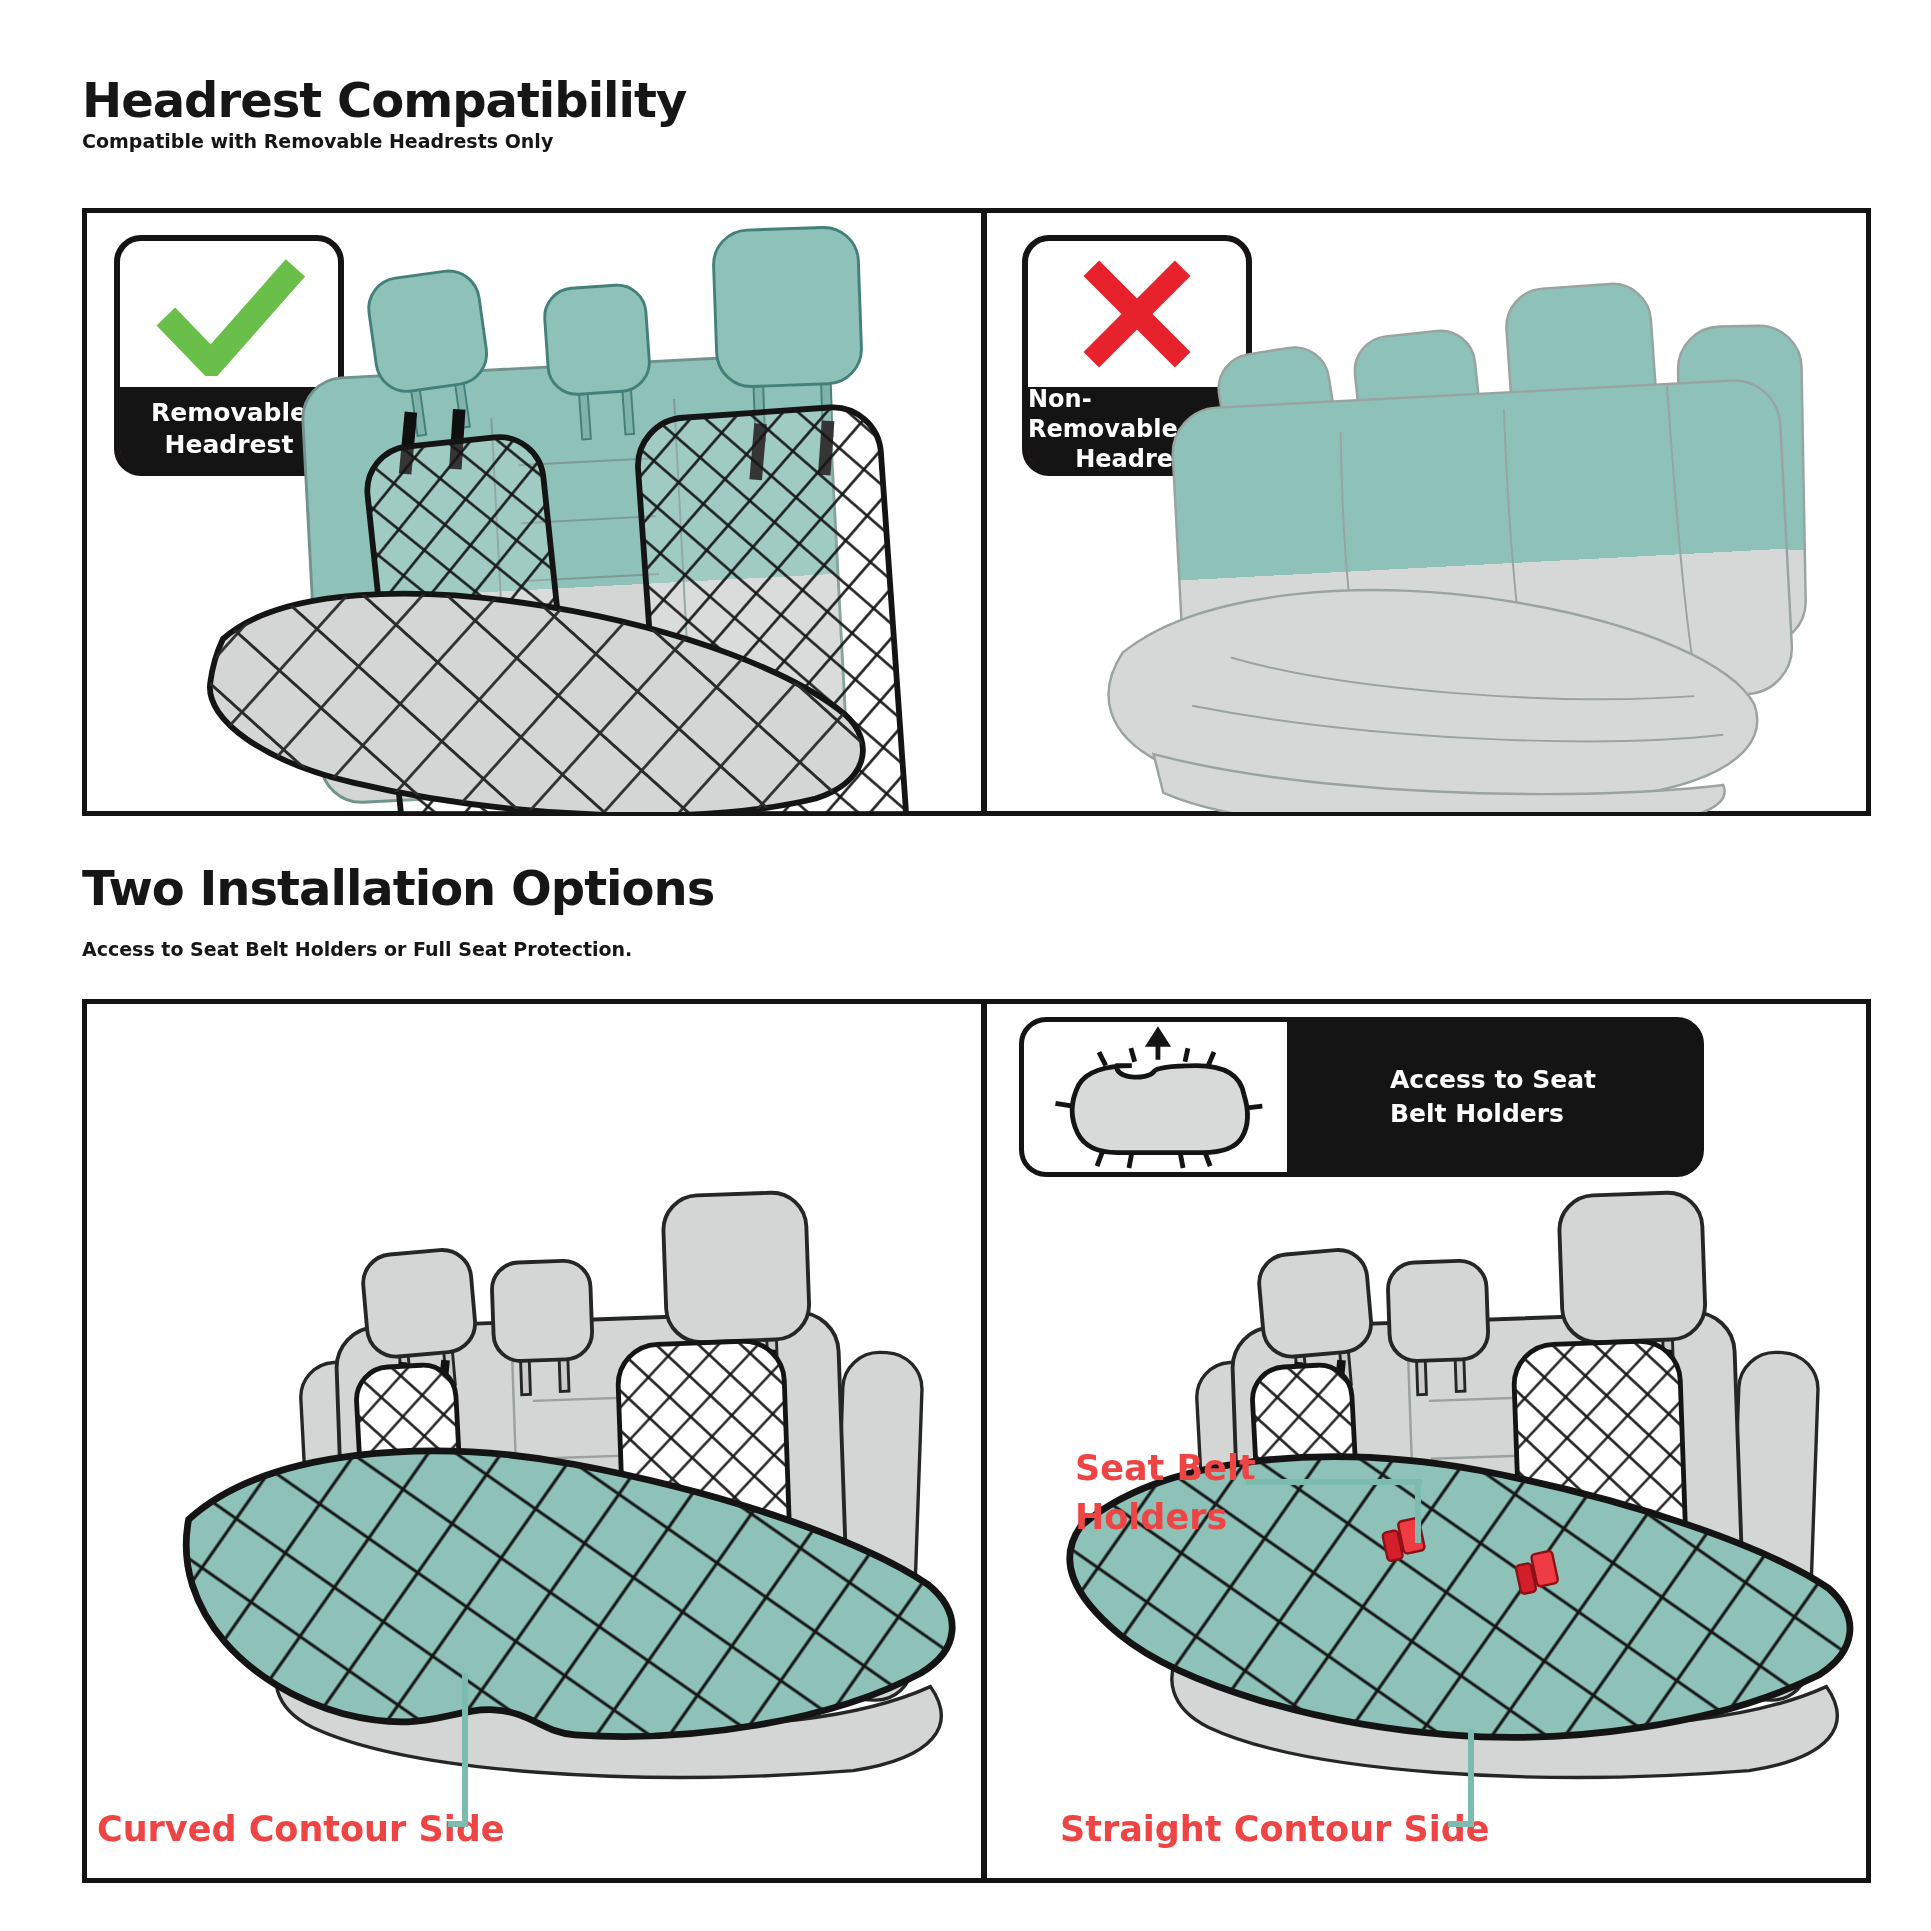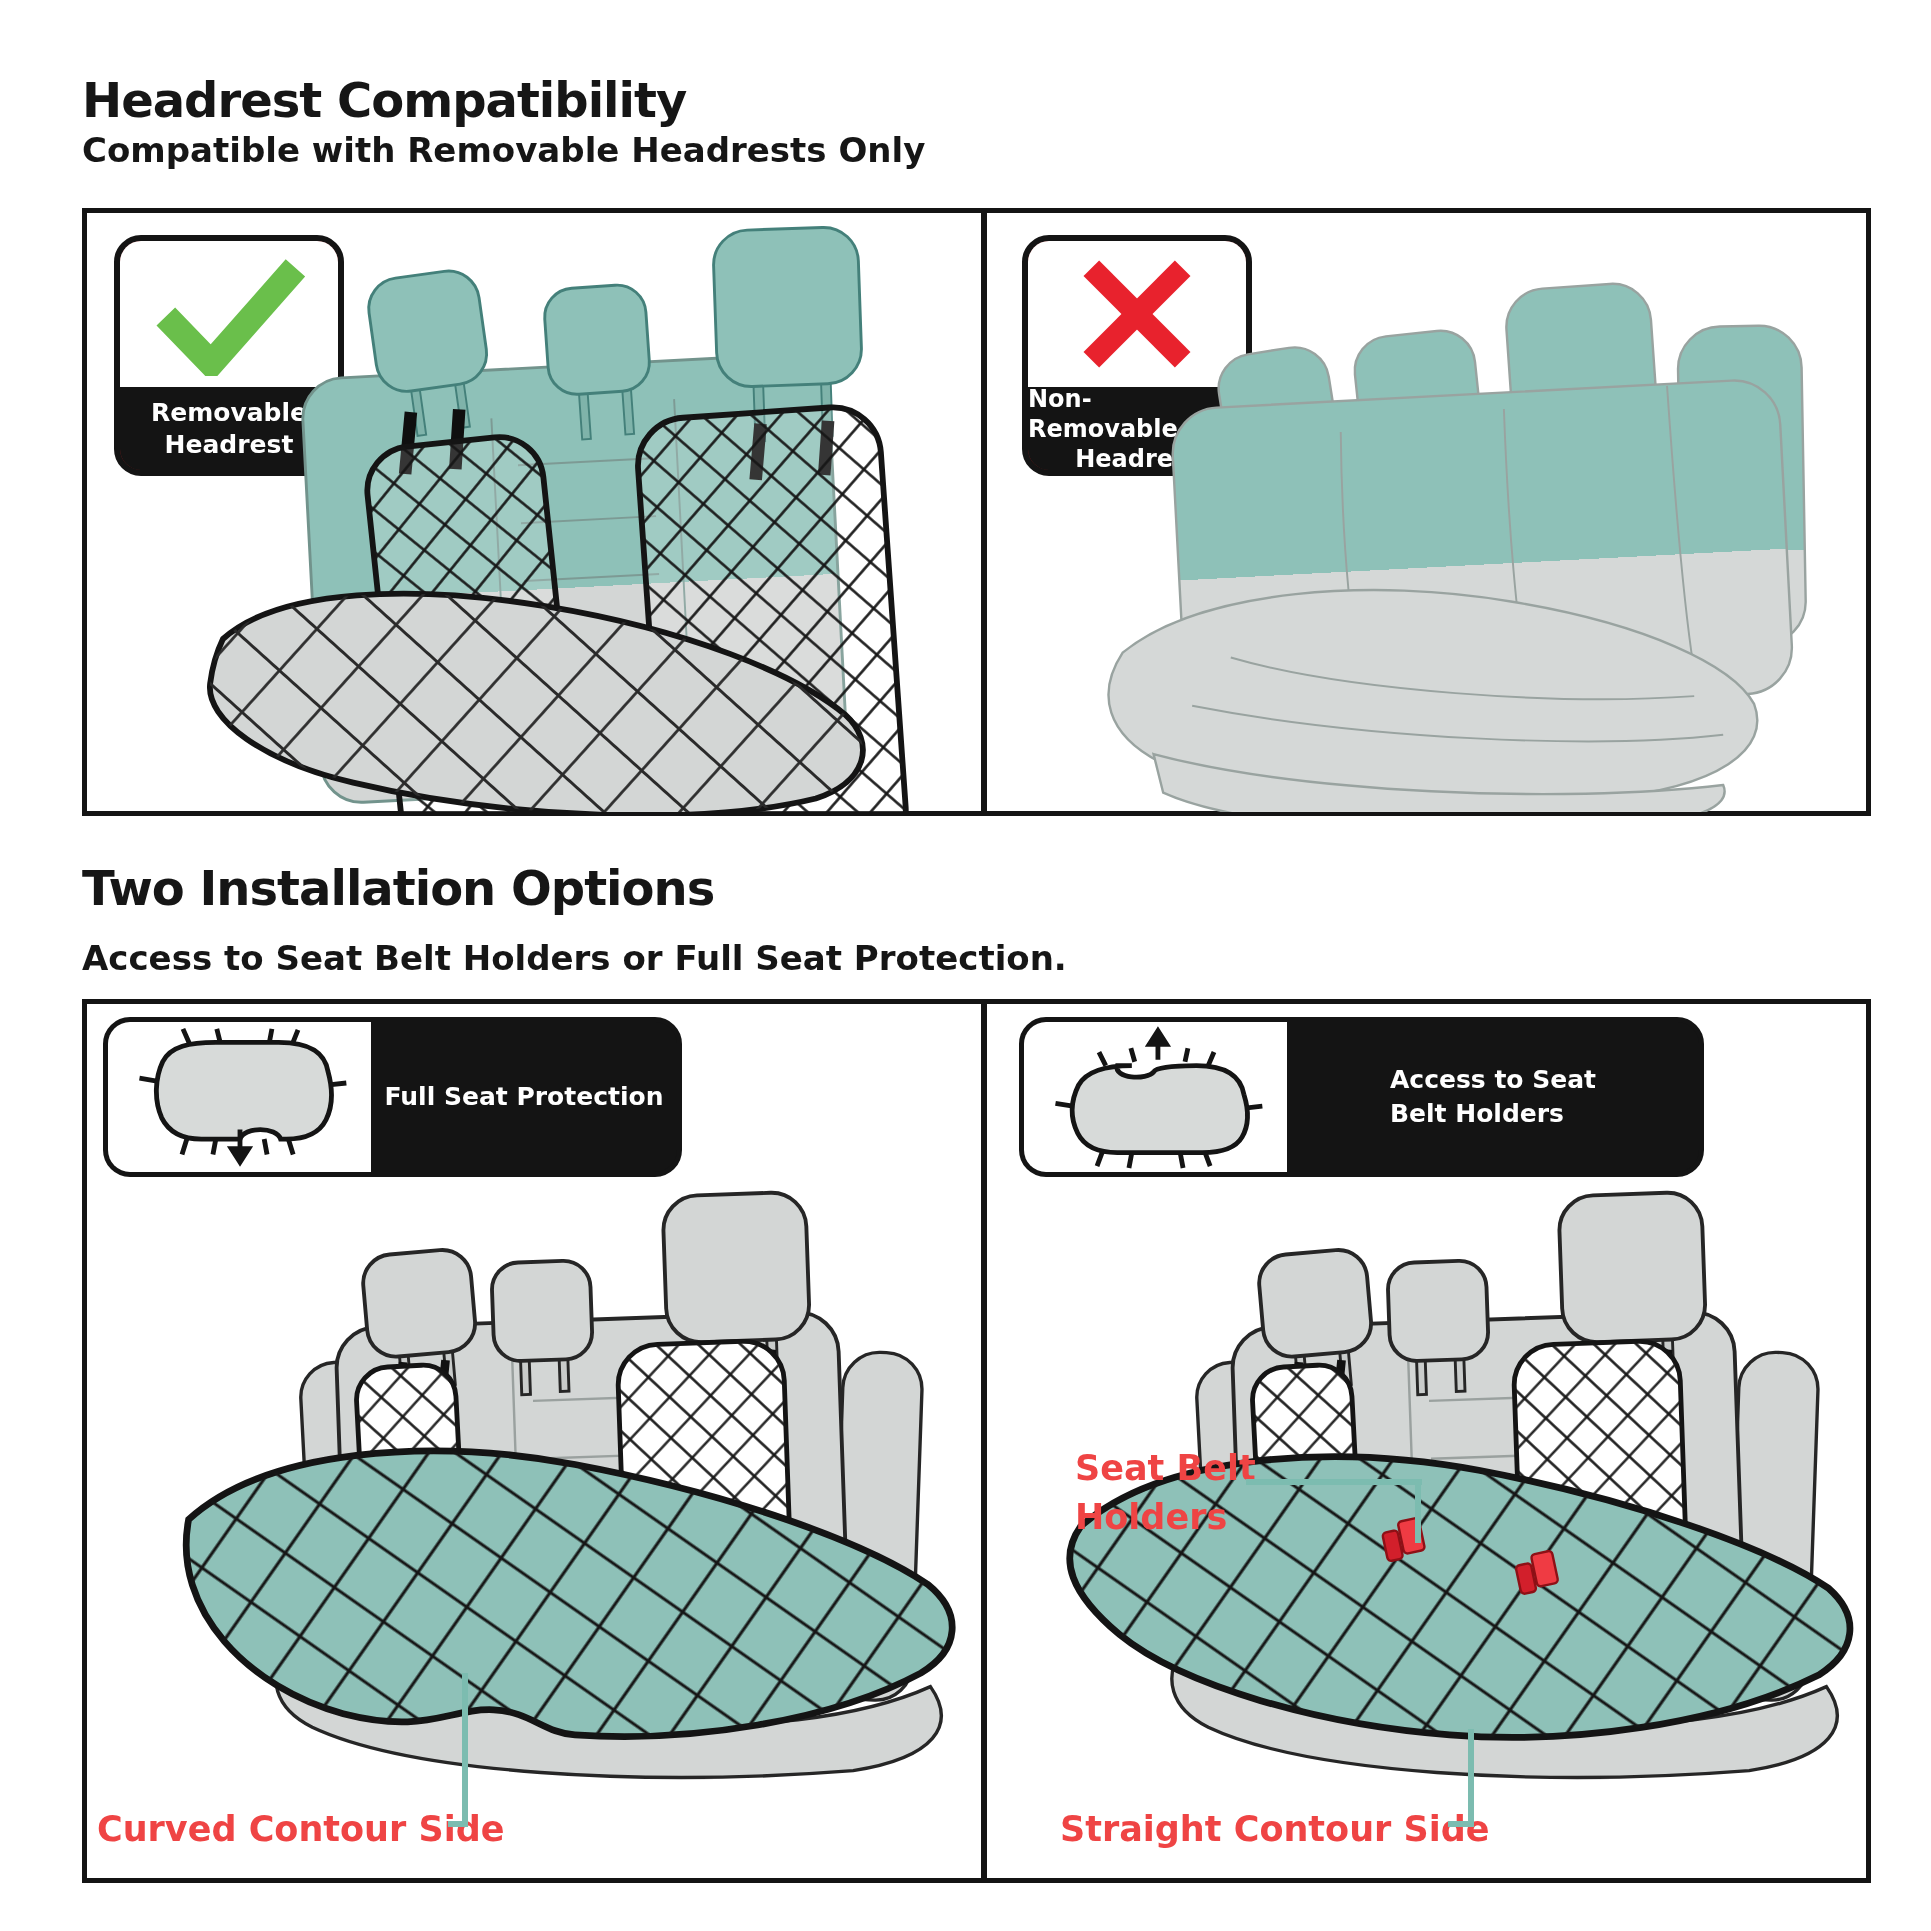--- a/index.html
+++ b/index.html
@@ -1,20 +1,20 @@
 <!DOCTYPE html>
 <html><head>
 <meta charset="utf-8">
 <style>
   html,body{margin:0;padding:0;background:#ffffff;}
   #canvas{position:relative;width:1931px;height:1931px;background:#ffffff;overflow:hidden;
           font-family:"DejaVu Sans","Liberation Sans",sans-serif;color:#161616;margin-top:32px;}
   .abs{position:absolute;}
   .h-title{font-size:48px;font-weight:800;letter-spacing:-1px;line-height:1.1;white-space:nowrap;}
-  .h-sub{font-size:34px;font-weight:700;line-height:1.2;white-space:nowrap;}
+  .h-sub{font-size:19px;font-weight:700;line-height:1.2;white-space:nowrap;}
   .frame{border:5.8px solid #141414;background:#ffffff;box-sizing:border-box;}
   .vdivider{background:#141414;width:5.8px;top:0;bottom:0;}
   .badge-sq{box-sizing:border-box;border:6.8px solid #141414;border-radius:27px;overflow:hidden;
             display:flex;flex-direction:column;background:#7f1d1d;}
   .badge-sq .mark-area{flex:1;display:flex;align-items:center;justify-content:center;background:#ffffff;}
   .badge-sq .label-area{height:83px;background:#141414;color:#ffffff;display:flex;flex-direction:column;
             align-items:center;justify-content:center;font-weight:700;font-size:25px;line-height:1.25;}
   .badge-wide{box-sizing:border-box;border:5.8px solid #141414;border-radius:27px;overflow:hidden;
             display:flex;flex-direction:row;background:#141414;}
   .badge-wide .icon-pane{width:263px;background:#ffffff;display:flex;align-items:center;justify-content:center;}
@@ -139,35 +139,20 @@
     </g>
   </svg>
 
   <div class="abs h-sub" style="left:82px;top:906px;">Access to Seat Belt Holders or Full Seat Protection.</div>
   <div class="abs h-title" style="left:82px;top:830px;">Two Installation Options</div>
 
   <div class="abs frame" style="left:82px;top:967px;width:1789px;height:884px;">
     <div class="abs vdivider" style="left:894px;"></div>
   </div>
 
-  <div class="abs badge-wide" style="left:103px;top:985px;width:579px;height:160px;">
-    <div class="icon-pane">
-      <svg width="216" height="145" viewBox="0 0 220 150">
-        <path d="M58,20 l-7,-16 M90,20 l-4,-16 M140,20 l3,-16 M164,20 l6,-15 M55,118 l-5,16 M85,118 l-3,16
-                 M135,118 l3,16 M160,118 l5,16 M24,58 l-18,-3 M202,62 l18,-2" stroke="#141414" stroke-width="5" fill="none"></path>
-        <path d="M30,38 C38,22 58,18 85,18 L150,18 C185,18 198,30 201,48 C206,66 206,84 199,98
-                 C192,112 178,118 158,118 L152,118 C148,105 114,105 110,118 L70,118
-                 C50,118 36,110 29,96 C21,78 22,55 30,38 Z" fill="#d7dad9" stroke="#141414" stroke-width="5"></path>
-        <path d="M110,108 L110,140 M110,142 l-9,-14 h18 Z" stroke="#141414" stroke-width="5" fill="#141414"></path>
-      </svg>
-    </div>
-    <div class="text-pane">
-      <div>Full Seat Protection</div>
-    </div>
-  </div>
 
   <div class="abs badge-wide" style="left:1019px;top:985px;width:685px;height:160px;">
     <div class="icon-pane">
       <svg width="216" height="145" viewBox="0 0 220 150">
         <path d="M58,42 l-7,-14 M88,38 l-4,-14 M140,38 l3,-14 M164,42 l6,-14 M55,130 l-6,16 M85,132 l-3,16
                  M135,132 l3,16 M160,130 l6,16 M24,84 l-18,-3 M202,86 l18,-2" stroke="#141414" stroke-width="5" fill="none"></path>
         <path d="M30,62 C38,48 58,42 85,42 L70,42 C66,55 100,58 108,48 C112,42 148,42 152,42
                  C185,42 198,55 201,72 C206,88 206,104 199,116 C192,128 178,132 158,132 L70,132
                  C50,132 36,126 29,112 C21,96 22,78 30,62 Z" fill="#d7dad9" stroke="#141414" stroke-width="5"></path>
         <path d="M112,36 L112,10 M112,6 l-9,14 h18 Z" stroke="#141414" stroke-width="5" fill="#141414"></path>

